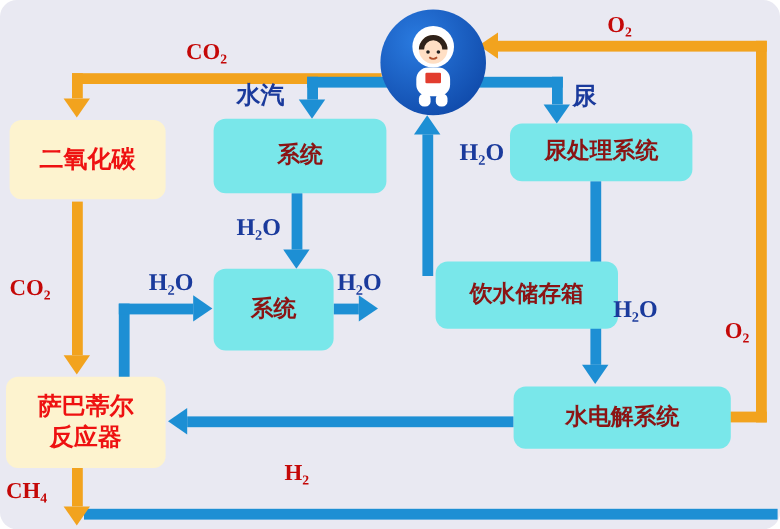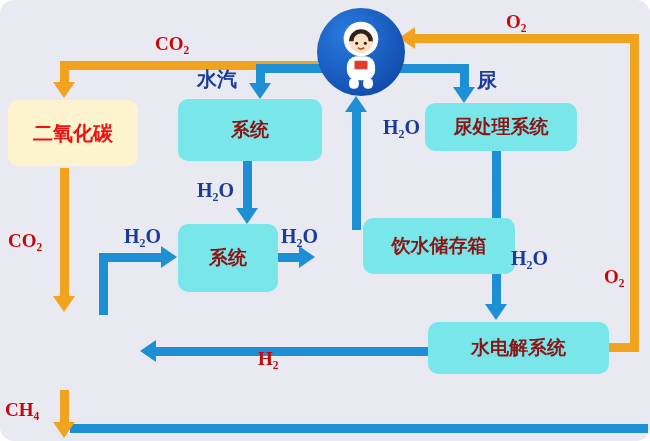--- a/index.html
+++ b/index.html
@@ -104,20 +104,24 @@
   </div>
 
   <div class="box cyan" style="left:315px;top:218px;width:152px;height:56px;margin-left:48px;">
     <span>饮水储存箱</span>
   </div>
 
   <div class="box cyan" style="left:428px;top:322px;width:181px;height:52px;align-items:center;">
     <span>水电解系统</span>
   </div>
 
+  <div class="box cream" style="left:5px;top:314px;width:133px;height:76px;">
+    <span>萨巴蒂尔</span>
+    <span>反应器</span>
+  </div>
 
   <div class="astronaut">
     <svg viewBox="0 0 60 72" width="66" height="78" aria-hidden="true">
       <ellipse cx="30" cy="24" rx="16" ry="16" fill="#ffffff"></ellipse>
       <circle cx="30" cy="26" r="11" fill="#ffdfc4"></circle>
       <path d="M19 26 A11 11 0 0 1 41 26 L37 26 A7 7 0 0 0 23 26 Z" fill="#2f2219"></path>
       <circle cx="26" cy="28" r="1.4" fill="#222222"></circle>
       <circle cx="34" cy="28" r="1.4" fill="#222222"></circle>
       <path d="M27 32 Q30 34.5 33 32" stroke="#b0502a" stroke-width="1.4" fill="none"></path>
       <rect x="17" y="40" width="26" height="22" rx="9" fill="#ffffff"></rect>
@@ -125,21 +129,21 @@
       <rect x="19" y="60" width="9" height="10" rx="4" fill="#ffffff"></rect>
       <rect x="32" y="60" width="9" height="10" rx="4" fill="#ffffff"></rect>
     </svg>
   </div>
 
   <span class="gas" style="left:155px;top:33px;">CO₂</span>
   <span class="gas" style="left:506px;top:11px;">O₂</span>
   <span class="gas" style="left:604px;top:266px;">O₂</span>
   <span class="gas" style="left:8px;top:230px;">CO₂</span>
   <span class="gas" style="left:5px;top:399px;">CH₄</span>
-  <span class="gas" style="left:237px;top:348px;margin-left:21px;">H₂</span>
+  <span class="gas" style="left:237px;top:384px;">H₂</span>
 
   <span class="flow" style="left:197px;top:66px;">水汽</span>
   <span class="flow" style="left:477px;top:67px;">尿</span>
   <span class="flow" style="left:383px;top:116px;">H₂O</span>
   <span class="flow" style="left:197px;top:179px;">H₂O</span>
   <span class="flow" style="left:281px;top:225px;">H₂O</span>
   <span class="flow" style="left:511px;top:247px;">H₂O</span>
   <span class="flow" style="left:124px;top:225px;">H₂O</span>
 
 </div>

